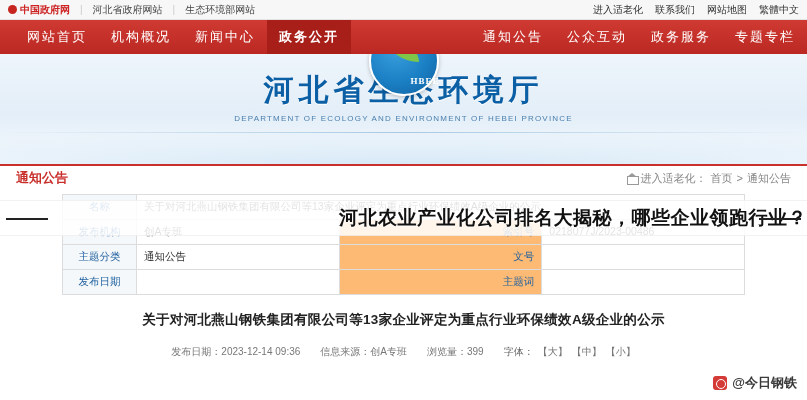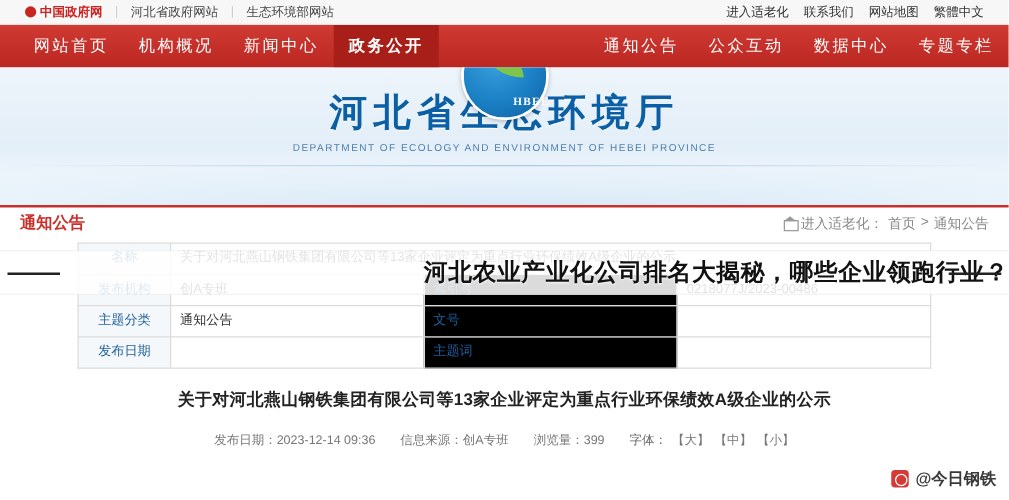--- a/index.html
+++ b/index.html
@@ -8,21 +8,21 @@
     font-family: "Liberation Sans", sans-serif;
     background: #fff;
     overflow: hidden;
   }
   .page { position: relative; width: 807px; height: 400px; overflow: hidden; }
 
   
   .topbar {
     height: 20px; background: #f7f7f7; border-bottom: 1px solid #e3e3e3;
     display: flex; align-items: center; font-size: 10px; color: #444;
-    padding: 0 20px;
+    padding: 0 8px;
   }
   .topbar .left { display: flex; align-items: center; gap: 10px; }
   .topbar .right { margin-left: auto; display: flex; align-items: center; gap: 12px; }
   .gov-badge {
     display: inline-flex; align-items: center; gap: 3px;
     color: #c22; font-weight: bold;
   }
   .gov-badge .dot {
     width: 9px; height: 9px; border-radius: 50%;
     background: #c6261f; display: inline-block;
@@ -117,21 +117,21 @@
   table.info {
     width: 100%; border-collapse: collapse; font-size: 10.5px; color: #333;
     table-layout: fixed;
   }
   table.info td {
     border: 1px solid #dcdcdc; padding: 5px 7px; height: 25px;
     vertical-align: middle; line-height: 1.3;
   }
   td.lbl { background: #f4f8fb; color: #1e5f9e; text-align: center; width: 74px; }
   td.val { background: #fff; }
-  td.lbl2 { background: #000000; color: #1e5f9e; text-align: left; width: 62px; }
+  td.lbl2 { background: #fdba74; color: #1e5f9e; text-align: right; width: 62px; }
   td.val2 { background: #fff; width: 210px; }
 
   .doc-title {
     text-align: center; font-size: 13.5px; font-weight: bold; color: #222;
     margin-top: 16px; letter-spacing: .3px;
   }
   .doc-meta {
     display: flex; justify-content: center; gap: 20px; align-items: center;
     font-size: 10px; color: #777; margin-top: 16px; flex-wrap: wrap;
   }
@@ -198,21 +198,21 @@
   </div>
 
   <div class="nav">
     <div class="nav-item">网站首页</div>
     <div class="nav-item">机构概况</div>
     <div class="nav-item">新闻中心</div>
     <div class="nav-item active">政务公开</div>
     <div class="nav-logo-gap"></div>
     <div class="nav-item">通知公告</div>
     <div class="nav-item">公众互动</div>
-    <div class="nav-item">数据中心</div>
+    <div class="nav-item">政务服务</div>
     <div class="nav-item">专题专栏</div>
   </div>
 
   <div class="banner">
     <div class="emblem">
       <span class="leaf"></span>
       <span class="hbee">HBEE</span>
     </div>
     <div class="wave"></div>
     <div class="banner-title">河北省生态环境厅</div>

